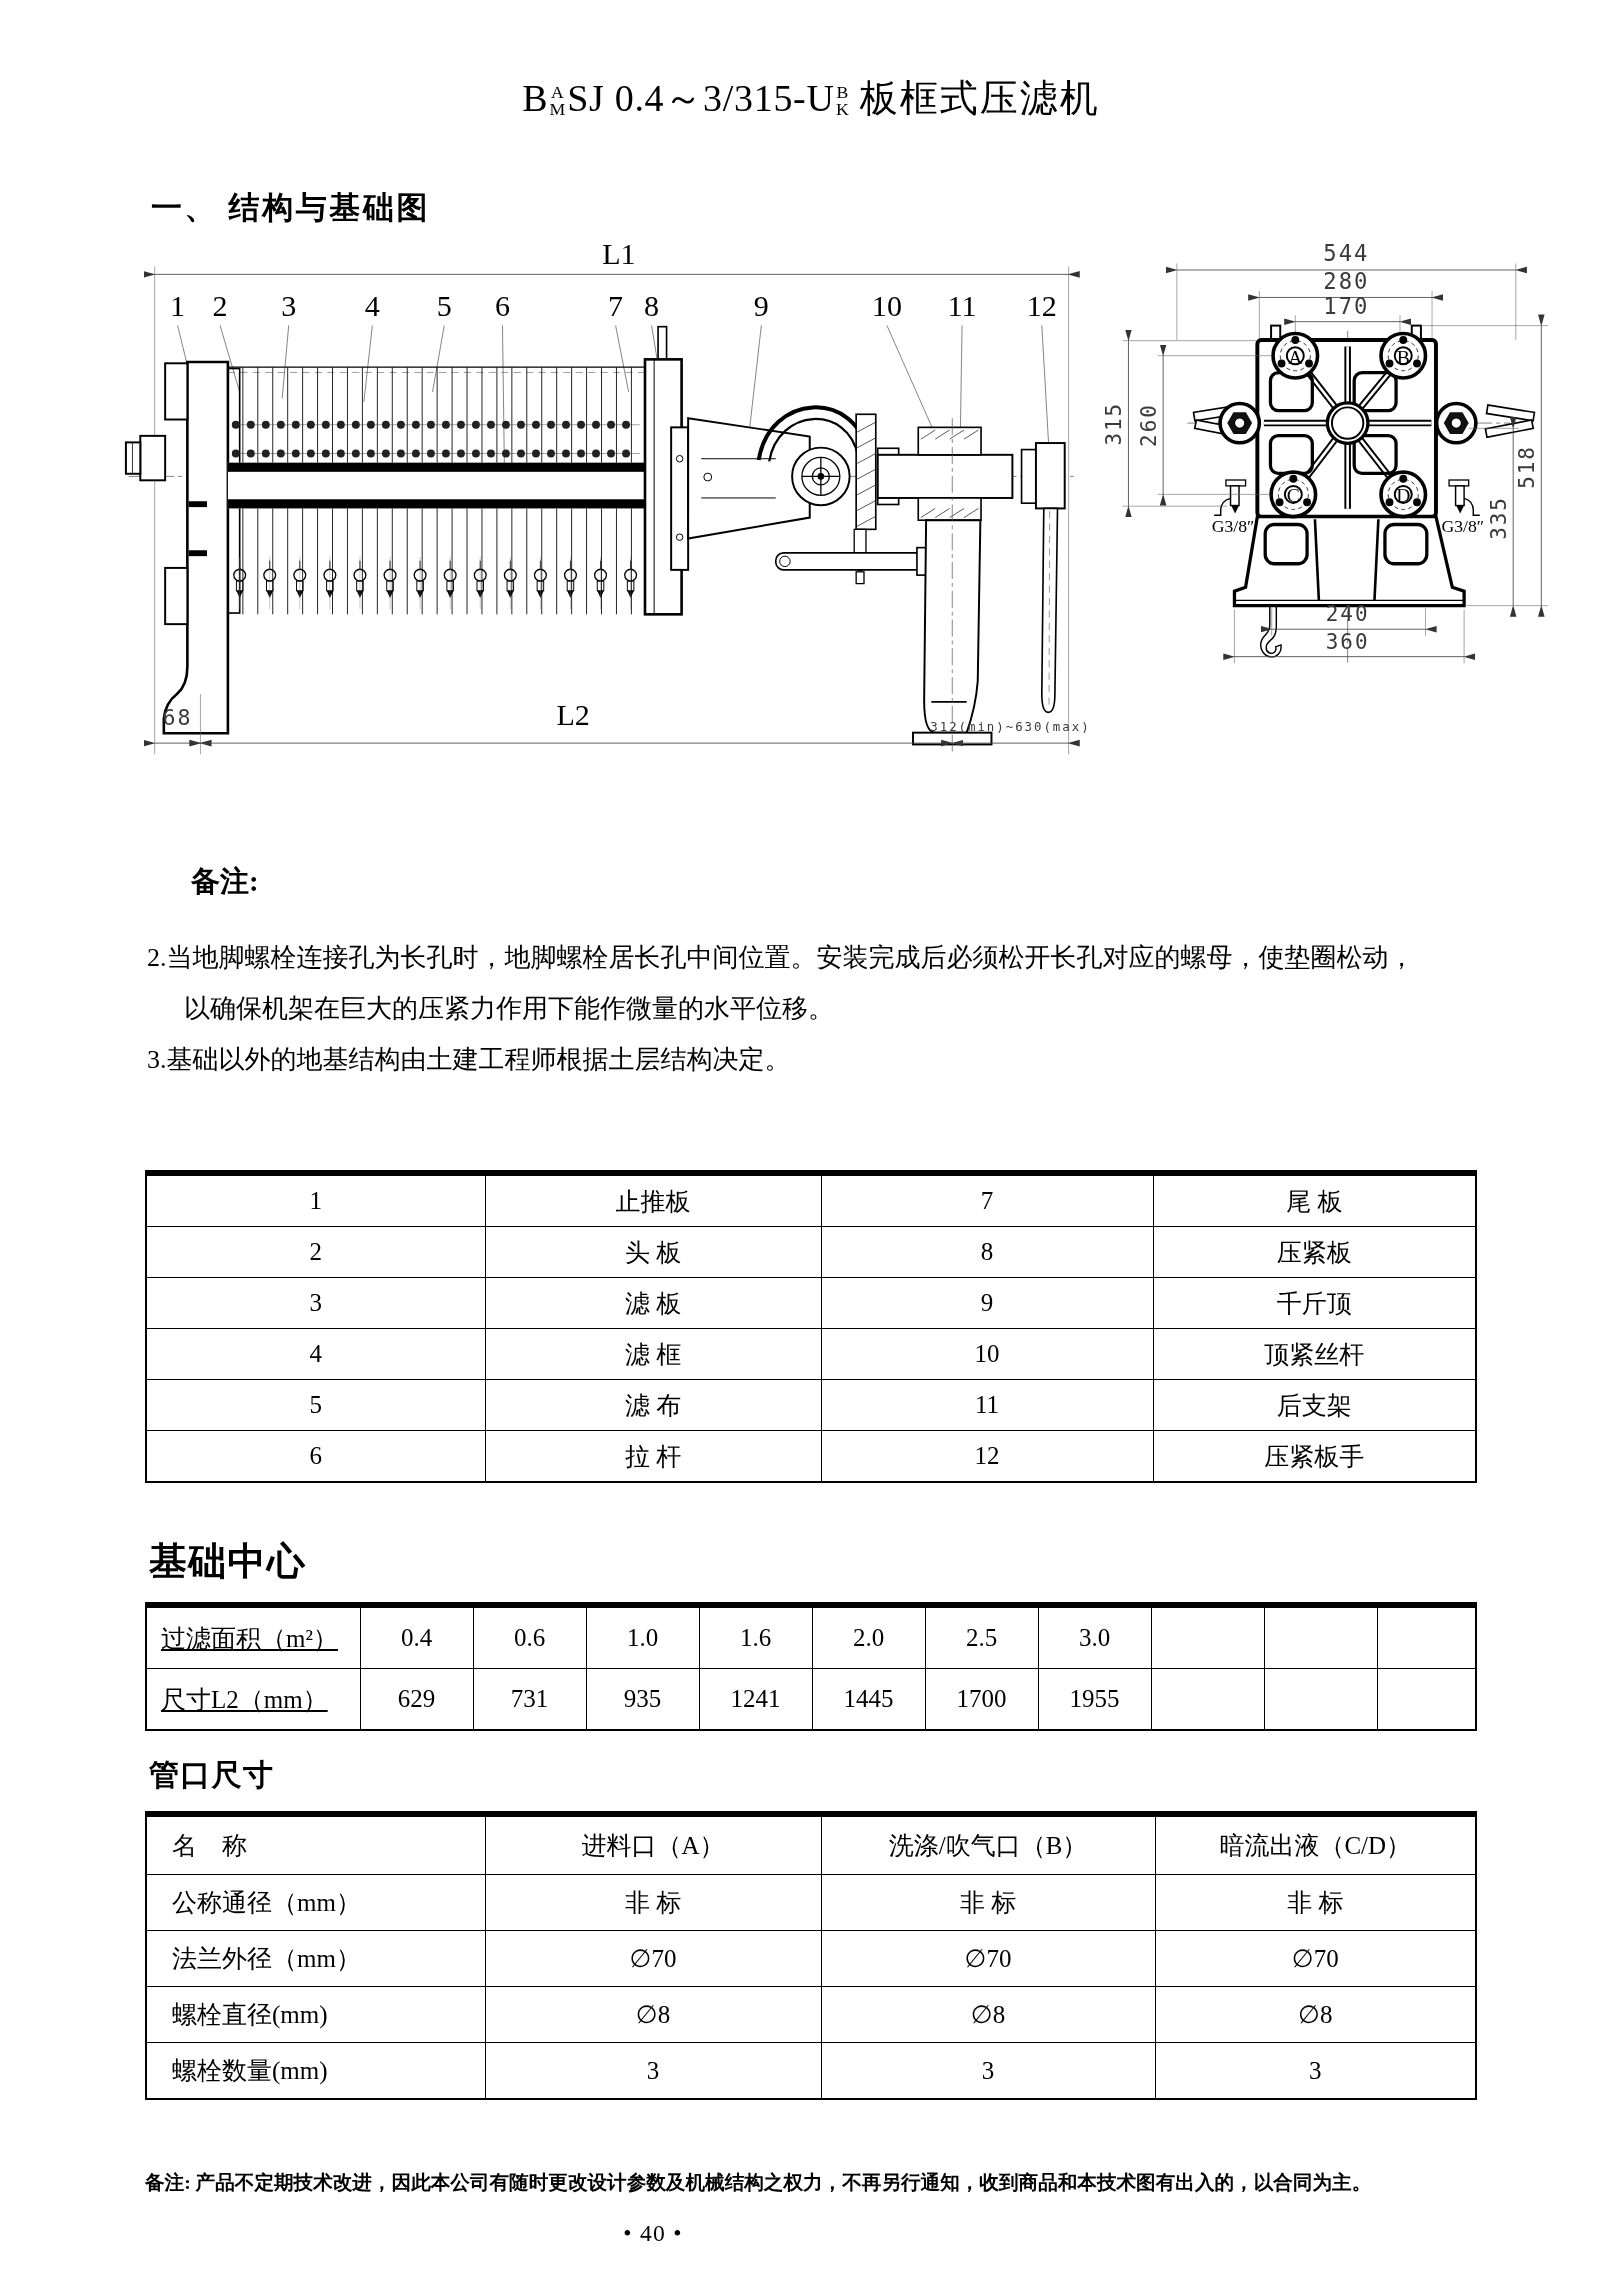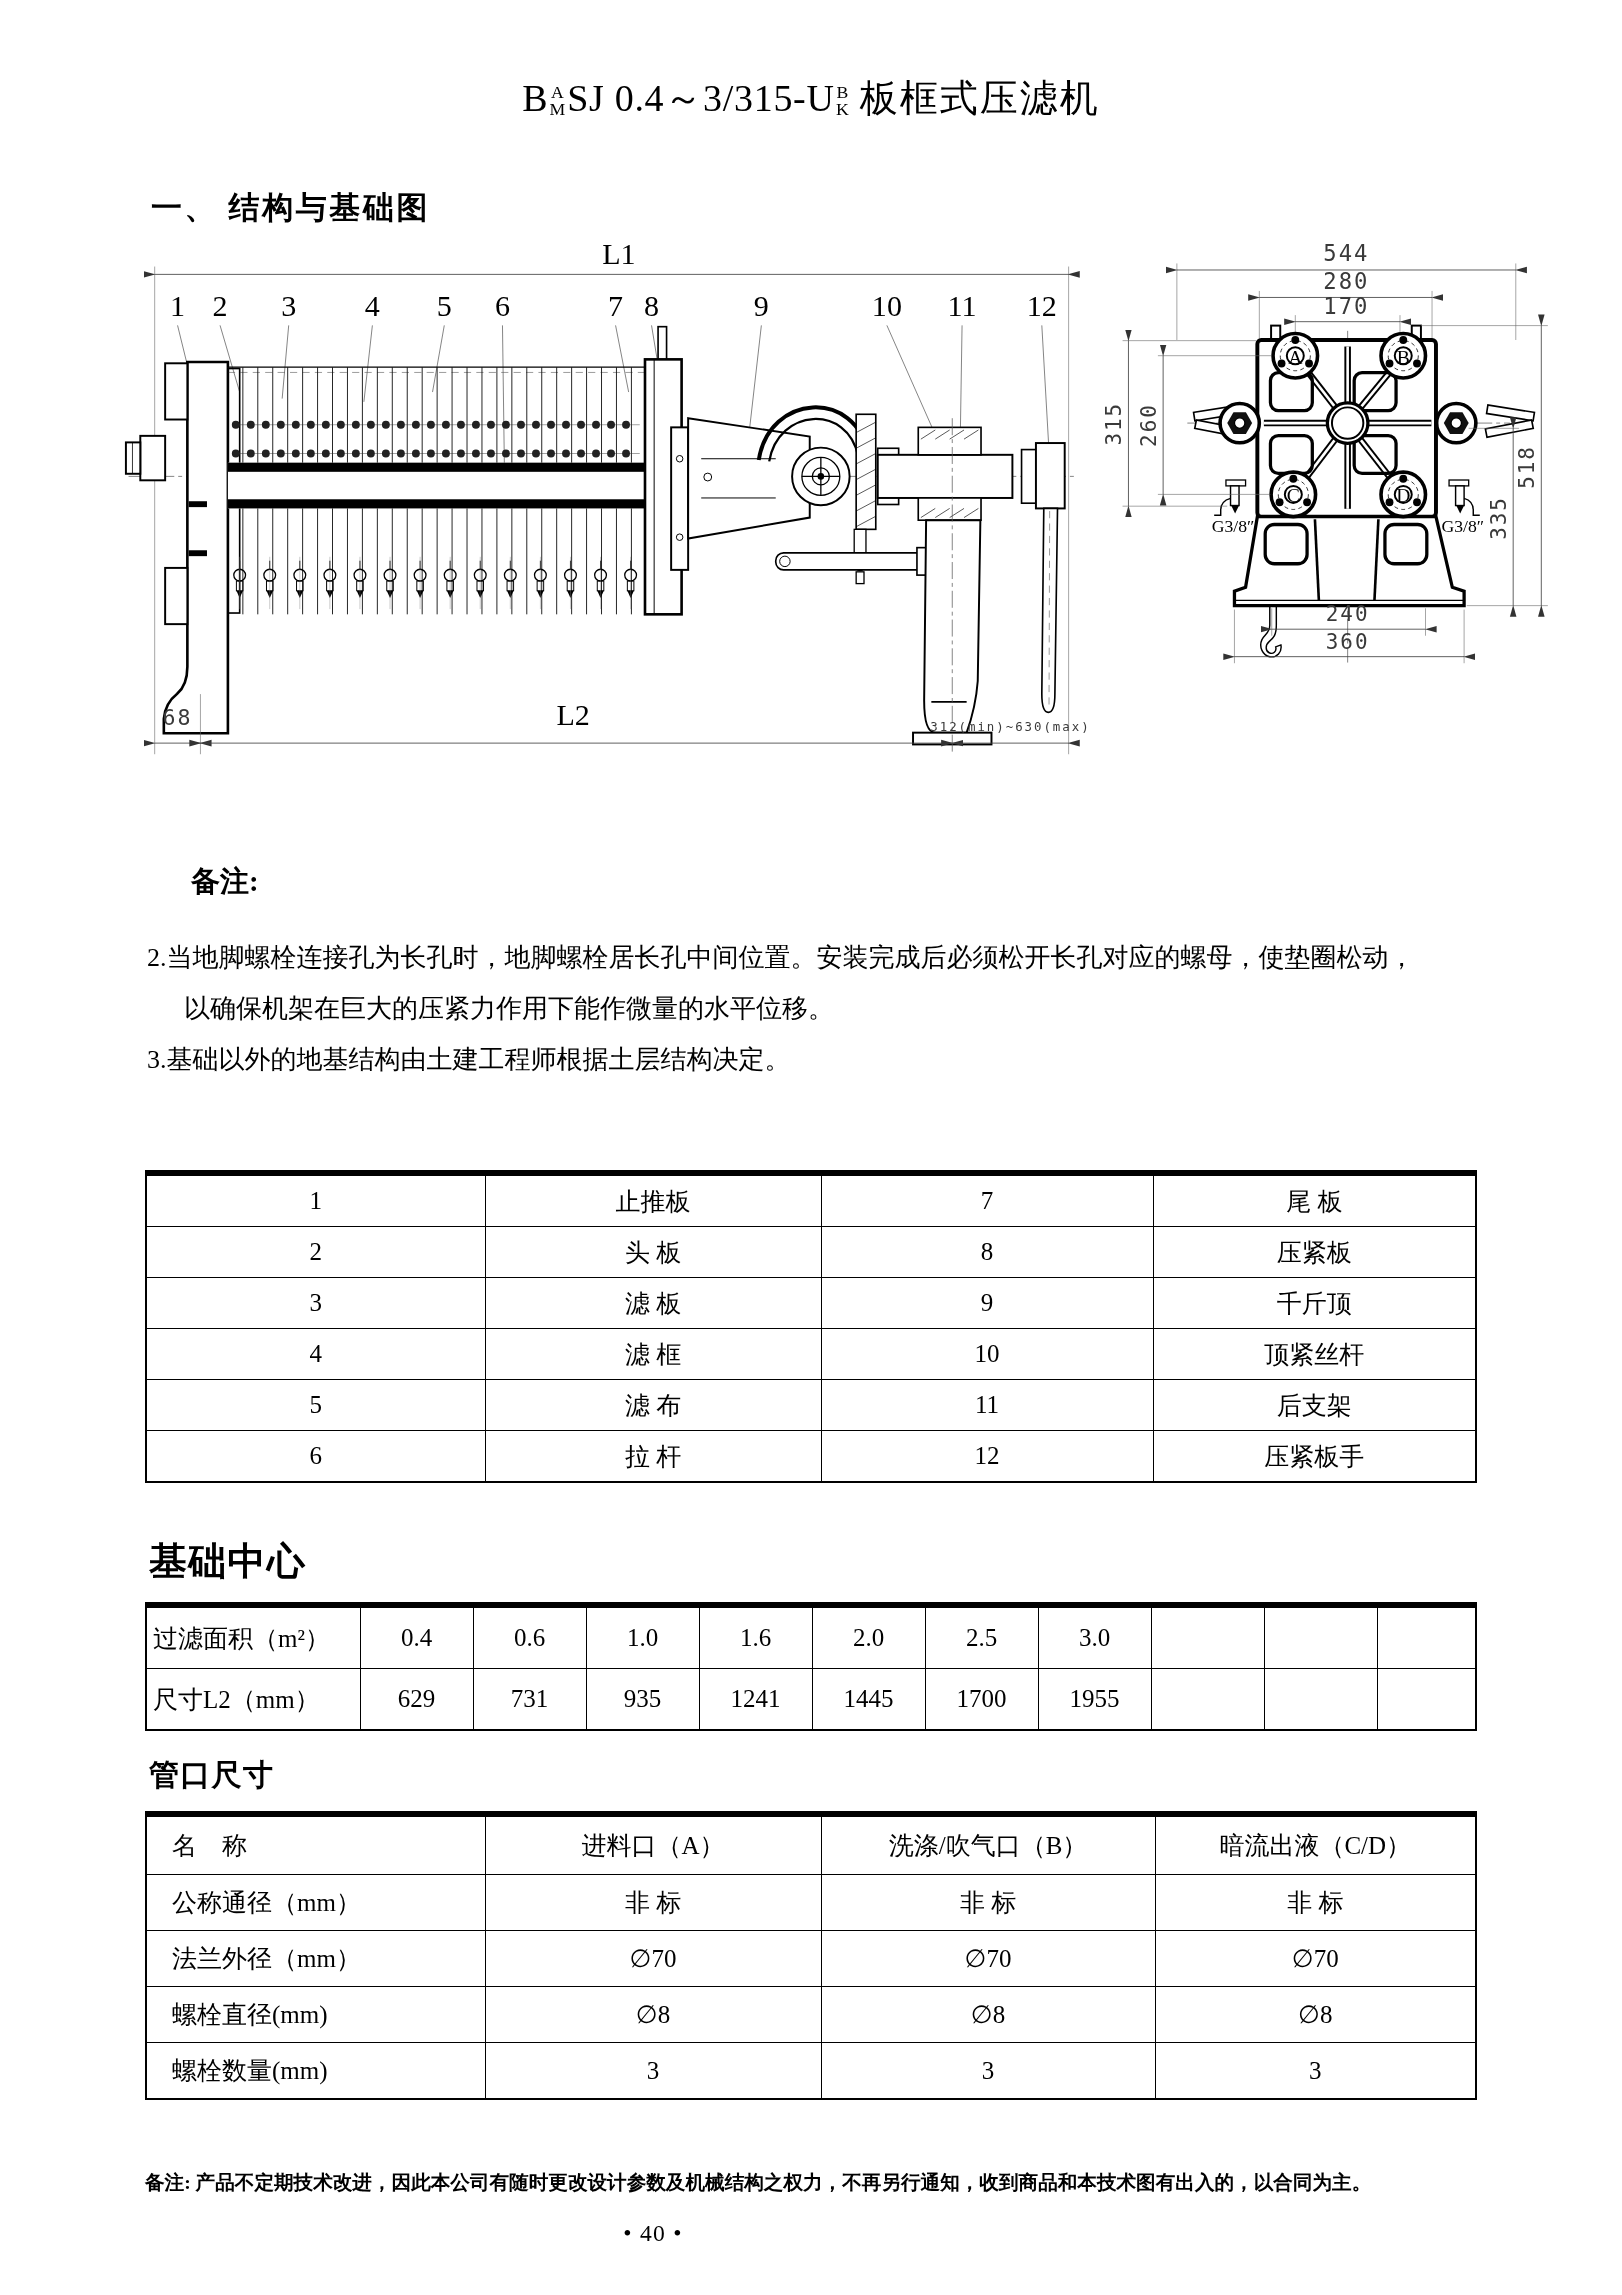--- a/index.html
+++ b/index.html
@@ -35,21 +35,21 @@
   
   table.tbl{position:absolute;border-collapse:collapse;table-layout:fixed;
     border:2.6px solid #000;border-top:6.5px solid #000;font-size:25px;background:#fff;}
   table.tbl td,table.tbl th{border:1.3px solid #000;text-align:center;vertical-align:middle;
     font-weight:normal;overflow:hidden;white-space:nowrap;}
   table.parts{left:145px;top:1170px;width:1332px;}
   table.parts th{height:55px;}
   table.parts td{height:48px;}
   table.found{left:145px;top:1602px;width:1332px;}
   table.found td{height:58px;}
-  table.found td.lbl{text-align:left;padding-left:6px;}
+  table.found td.lbl{text-align:left;padding-left:14px;text-decoration:underline;}
   table.pipe{left:145px;top:1811px;width:1332px;}
   table.pipe th{height:55px;}
   table.pipe td{height:53px;}
   table.pipe td.lbl,table.pipe th.lbl{text-align:left;padding-left:25px;}
   .found-h{top:1536px;left:149px;font-size:38px;font-weight:700;letter-spacing:1.3px;}
   .pipe-h{top:1755px;left:149px;font-size:30px;font-weight:700;letter-spacing:1.3px;}
   
   .footnote{top:2169px;left:145px;width:1466px;font-size:19.6px;font-weight:700;white-space:nowrap;}
   .pagenum{top:2220px;left:0;width:1306px;text-align:center;font-size:23.6px;letter-spacing:1.3px;}
 </style>

